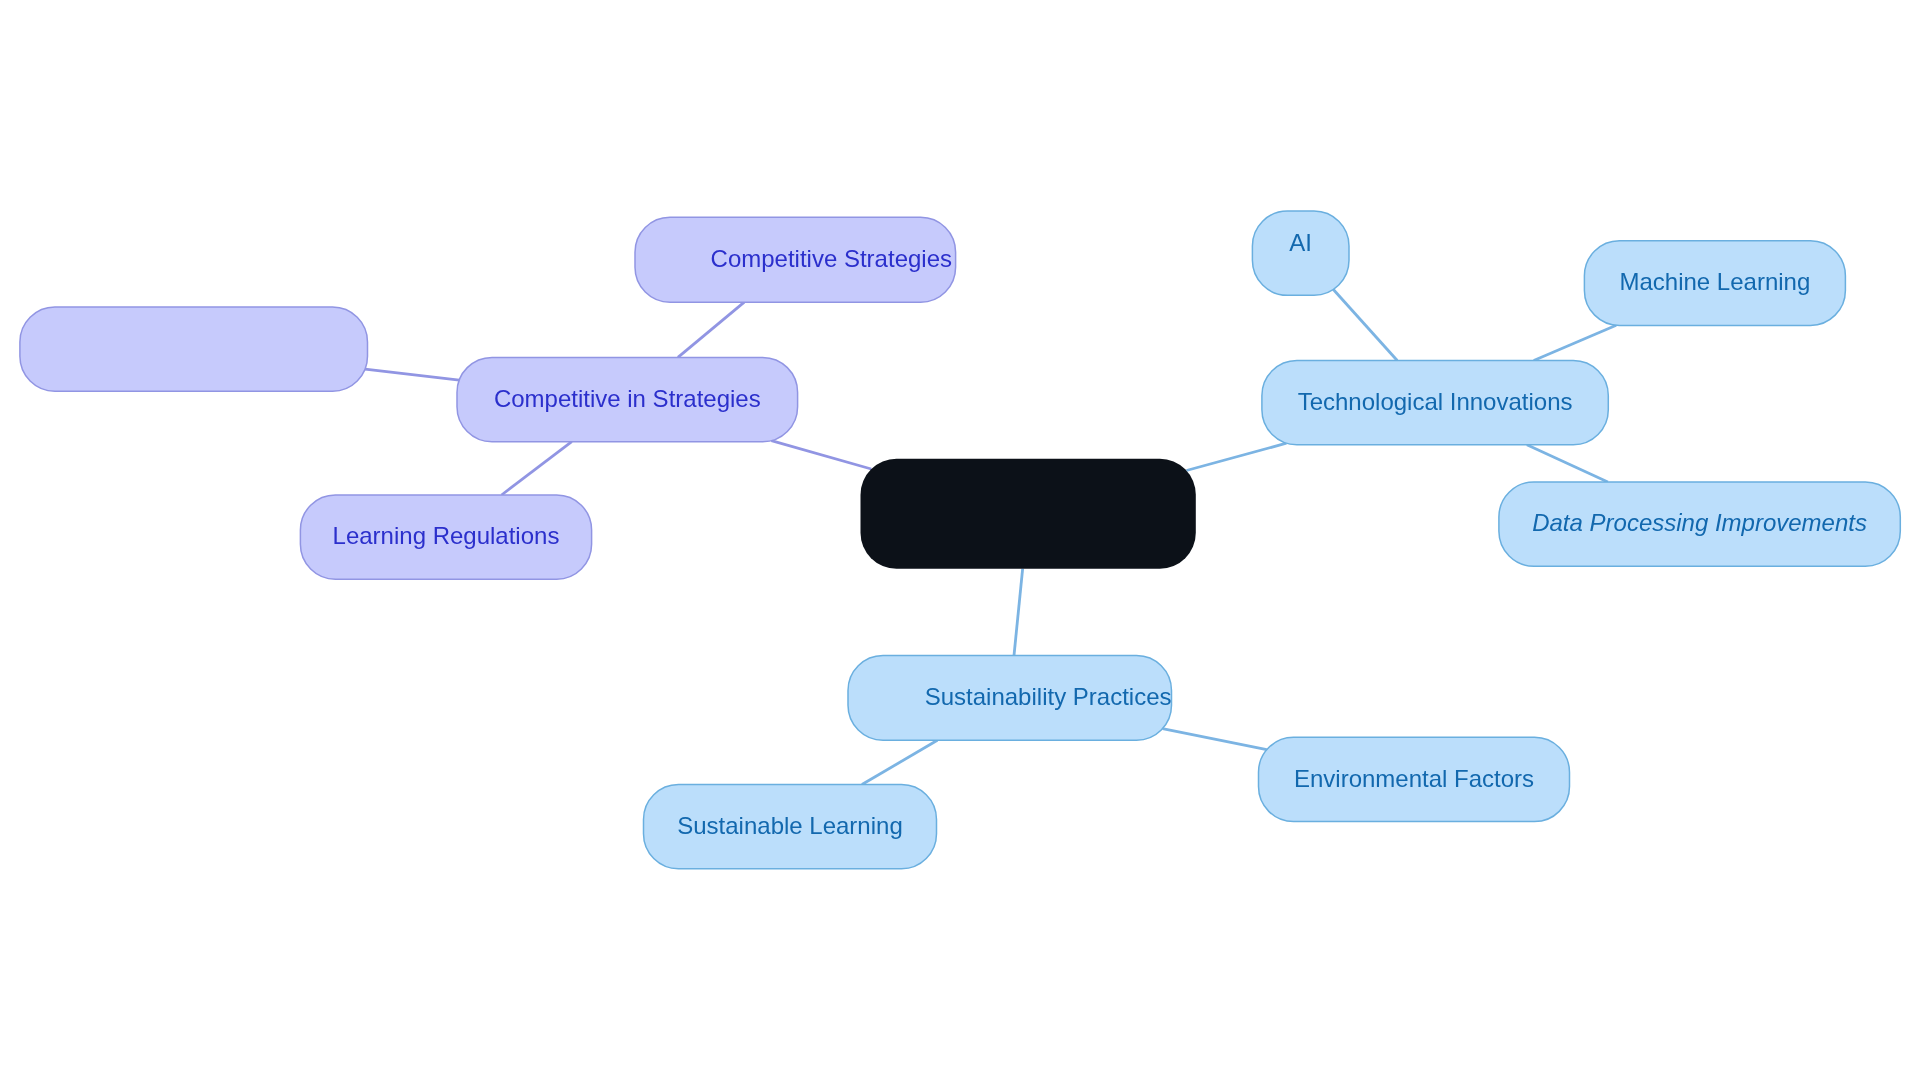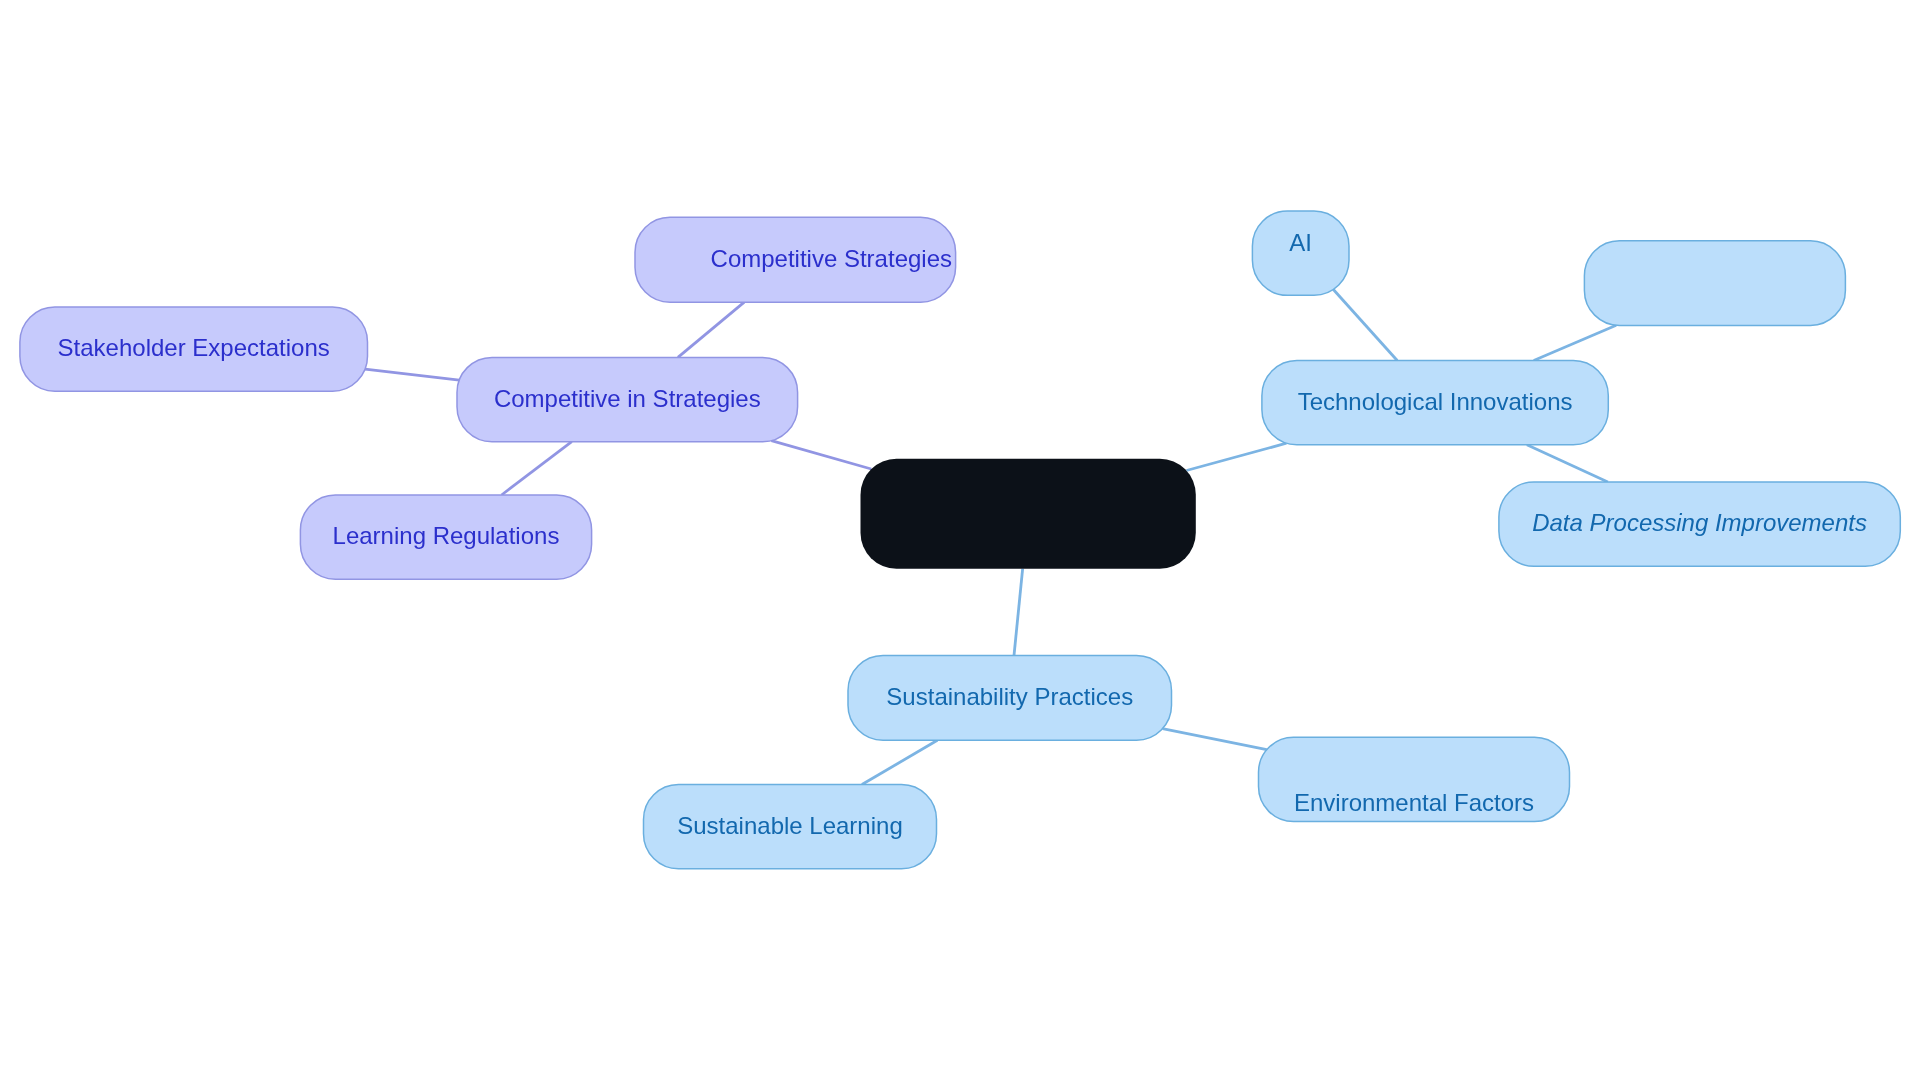--- a/index.html
+++ b/index.html
@@ -42,22 +42,22 @@
         <rect x="1258.5" y="737.3" width="311" height="84.3" rx="35" ry="35" fill="#bbdefb" stroke="#6aafdf" stroke-width="1.5"></rect>
         <rect x="457" y="357.4" width="340.6" height="84.3" rx="35" ry="35" fill="#c6cafc" stroke="#9195e3" stroke-width="1.5"></rect>
         <rect x="19.9" y="307" width="347.6" height="84.3" rx="35" ry="35" fill="#c6cafc" stroke="#9195e3" stroke-width="1.5"></rect>
         <rect x="635" y="217.2" width="320.6" height="85" rx="35" ry="35" fill="#c6cafc" stroke="#9195e3" stroke-width="1.5"></rect>
         <rect x="300.4" y="495" width="291.2" height="84.3" rx="35" ry="35" fill="#c6cafc" stroke="#9195e3" stroke-width="1.5"></rect>
       </g>
   </svg>
   <div id="labels">
       <div class="nodelabel" style="left: 1261.9px; top: 360.5px; width: 346.4px; height: 84.3px; font-size: 24px; color: rgb(18, 104, 174);"><span class="lbl" style="line-height: 1.05; top: -1.1px;">Technological Innovations</span></div>
       <div class="nodelabel" style="left: 1252.4px; top: 211px; width: 96.6px; height: 65px; font-size: 24px; color: rgb(18, 104, 174);"><span class="lbl" style="line-height: 1.05; top: -1.1px;">AI</span></div>
+      <div class="nodelabel" style="left: 1584.4px; top: 240.8px; width: 261px; height: 84.6px; font-size: 24px; color: rgb(18, 104, 174);"><span class="lbl" style="line-height: 1.05; top: -1.1px;">Machine Learning</span></div>
       <div class="nodelabel" style="left: 1498.9px; top: 482px; width: 401.4px; height: 84.3px; font-size: 24px; color: rgb(18, 104, 174);"><span class="lbl" style="line-height: 1.05; top: -1.1px; font-style: italic;">Data Processing Improvements</span></div>
-      <div class="nodelabel" style="left: 848px; top: 655.5px; width: 323.5px; height: 84.8px; font-size: 24px; color: rgb(18, 104, 174);"><span class="lbl" style="line-height: 1.05; top: -1.1px;">Sustainability Practices</span></div>
+      <div class="nodelabel" style="left: 848px; top: 655.5px; width: 323.5px; height: 84.8px; font-size: 24px; color: rgb(18, 104, 174); justify-content: flex-end;"><span class="lbl" style="line-height: 1.05; top: -1.1px;">Sustainability Practices</span></div>
       <div class="nodelabel" style="left: 643.5px; top: 784.5px; width: 293px; height: 84.3px; font-size: 24px; color: rgb(18, 104, 174);"><span class="lbl" style="line-height: 1.05; top: -1.1px;">Sustainable Learning</span></div>
-      <div class="nodelabel" style="left: 1258.5px; top: 737.3px; width: 311px; height: 84.3px; font-size: 24px; color: rgb(18, 104, 174); margin-top: 24px;"><span class="lbl" style="line-height: 1.05; top: -1.1px;">Environmental Factors</span></div>
+      <div class="nodelabel" style="left: 1258.5px; top: 737.3px; width: 311px; height: 84.3px; font-size: 24px; color: rgb(18, 104, 174);"><span class="lbl" style="line-height: 1.05; top: -1.1px;">Environmental Factors</span></div>
       <div class="nodelabel" style="left: 457px; top: 357.4px; width: 340.6px; height: 84.3px; font-size: 24px; color: rgb(43, 47, 204);"><span class="lbl" style="line-height: 1.05; top: -1.1px;">Competitive in Strategies</span></div>
-      <div class="nodelabel" style="left: 19.9px; top: 307px; width: 347.6px; height: 84.3px; font-size: 24px; color: rgb(43, 47, 204);"><span class="lbl" style="line-height: 1.05; top: -1.1px;">Stakeholder Expectations</span></div>
       <div class="nodelabel" style="left: 635px; top: 217.2px; width: 320.6px; height: 85px; font-size: 24px; color: rgb(43, 47, 204); margin-left: 36px;"><span class="lbl" style="line-height: 1.05; top: -1.1px;">Competitive Strategies</span></div>
       <div class="nodelabel" style="left: 300.4px; top: 495px; width: 291.2px; height: 84.3px; font-size: 24px; color: rgb(43, 47, 204);"><span class="lbl" style="line-height: 1.05; top: -1.1px;">Learning Regulations</span></div>
     </div>
 </div>
 
 </body></html>

